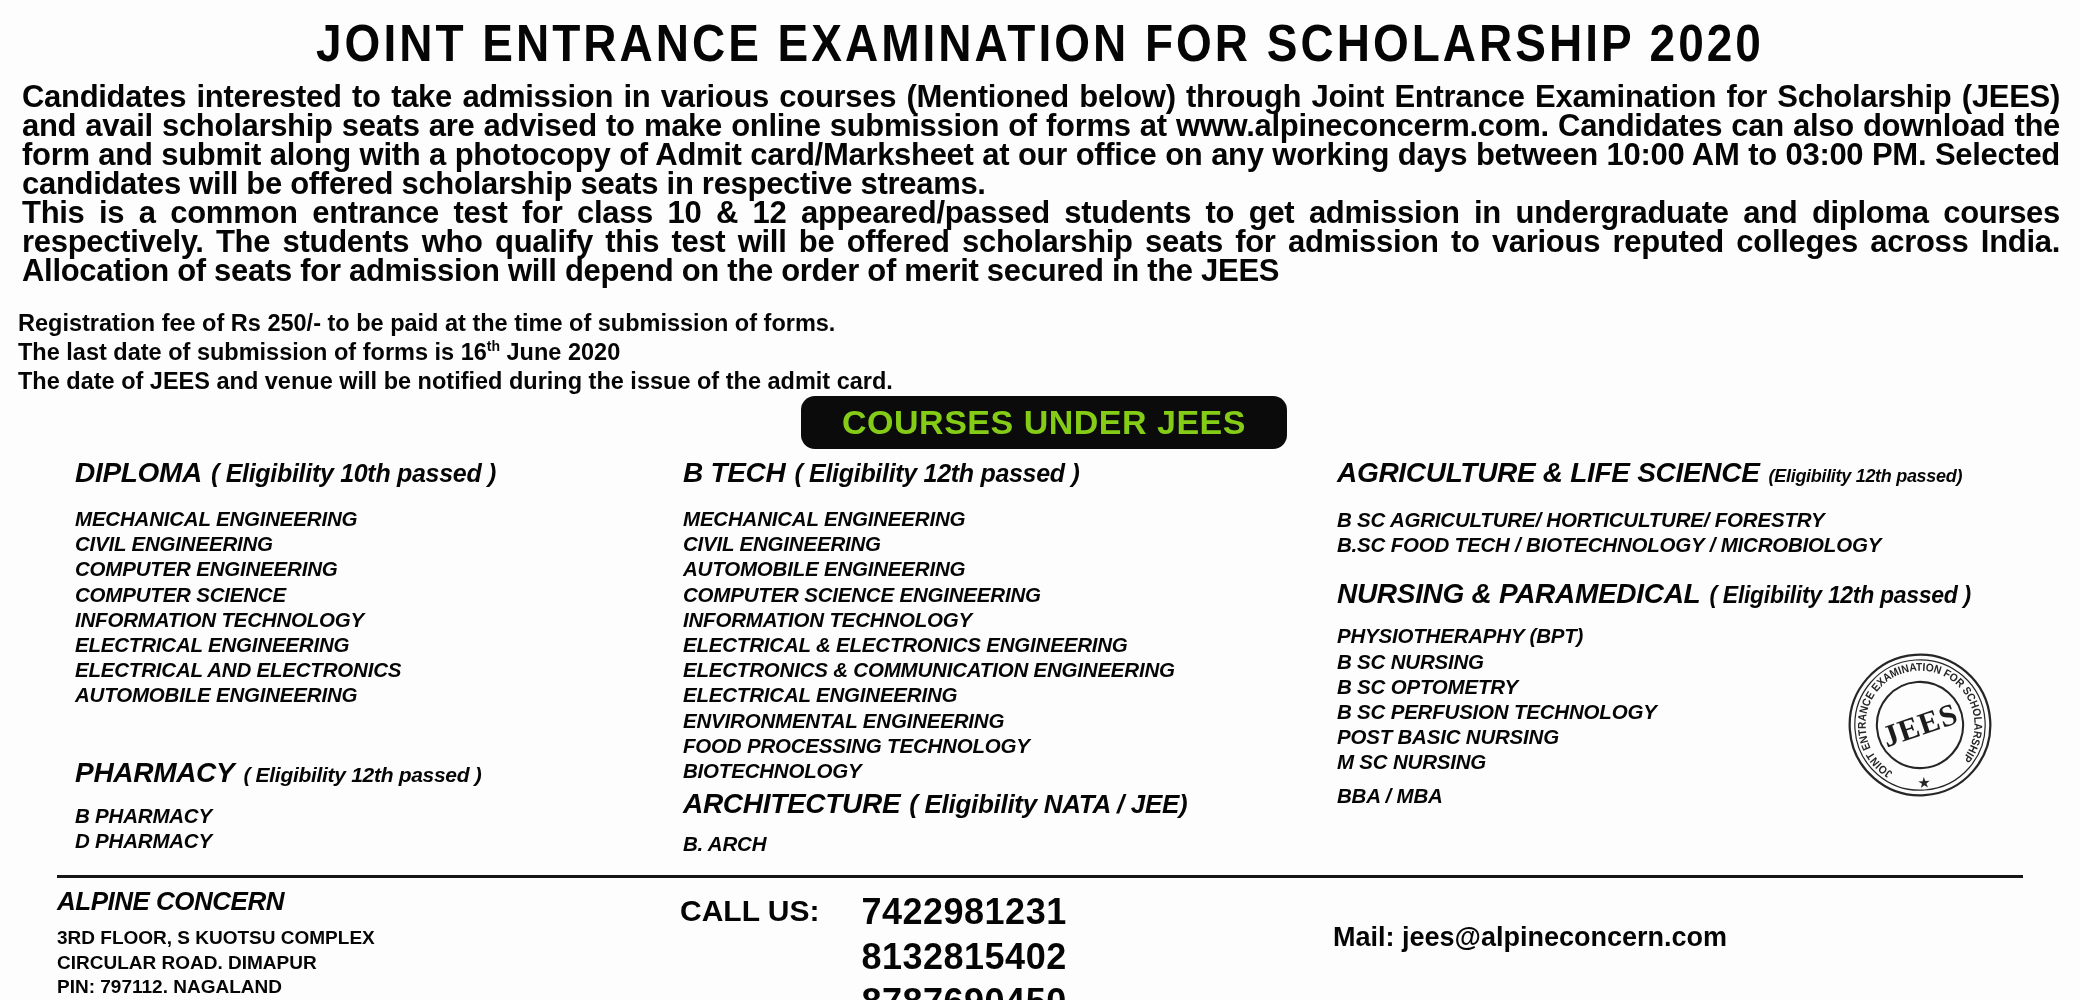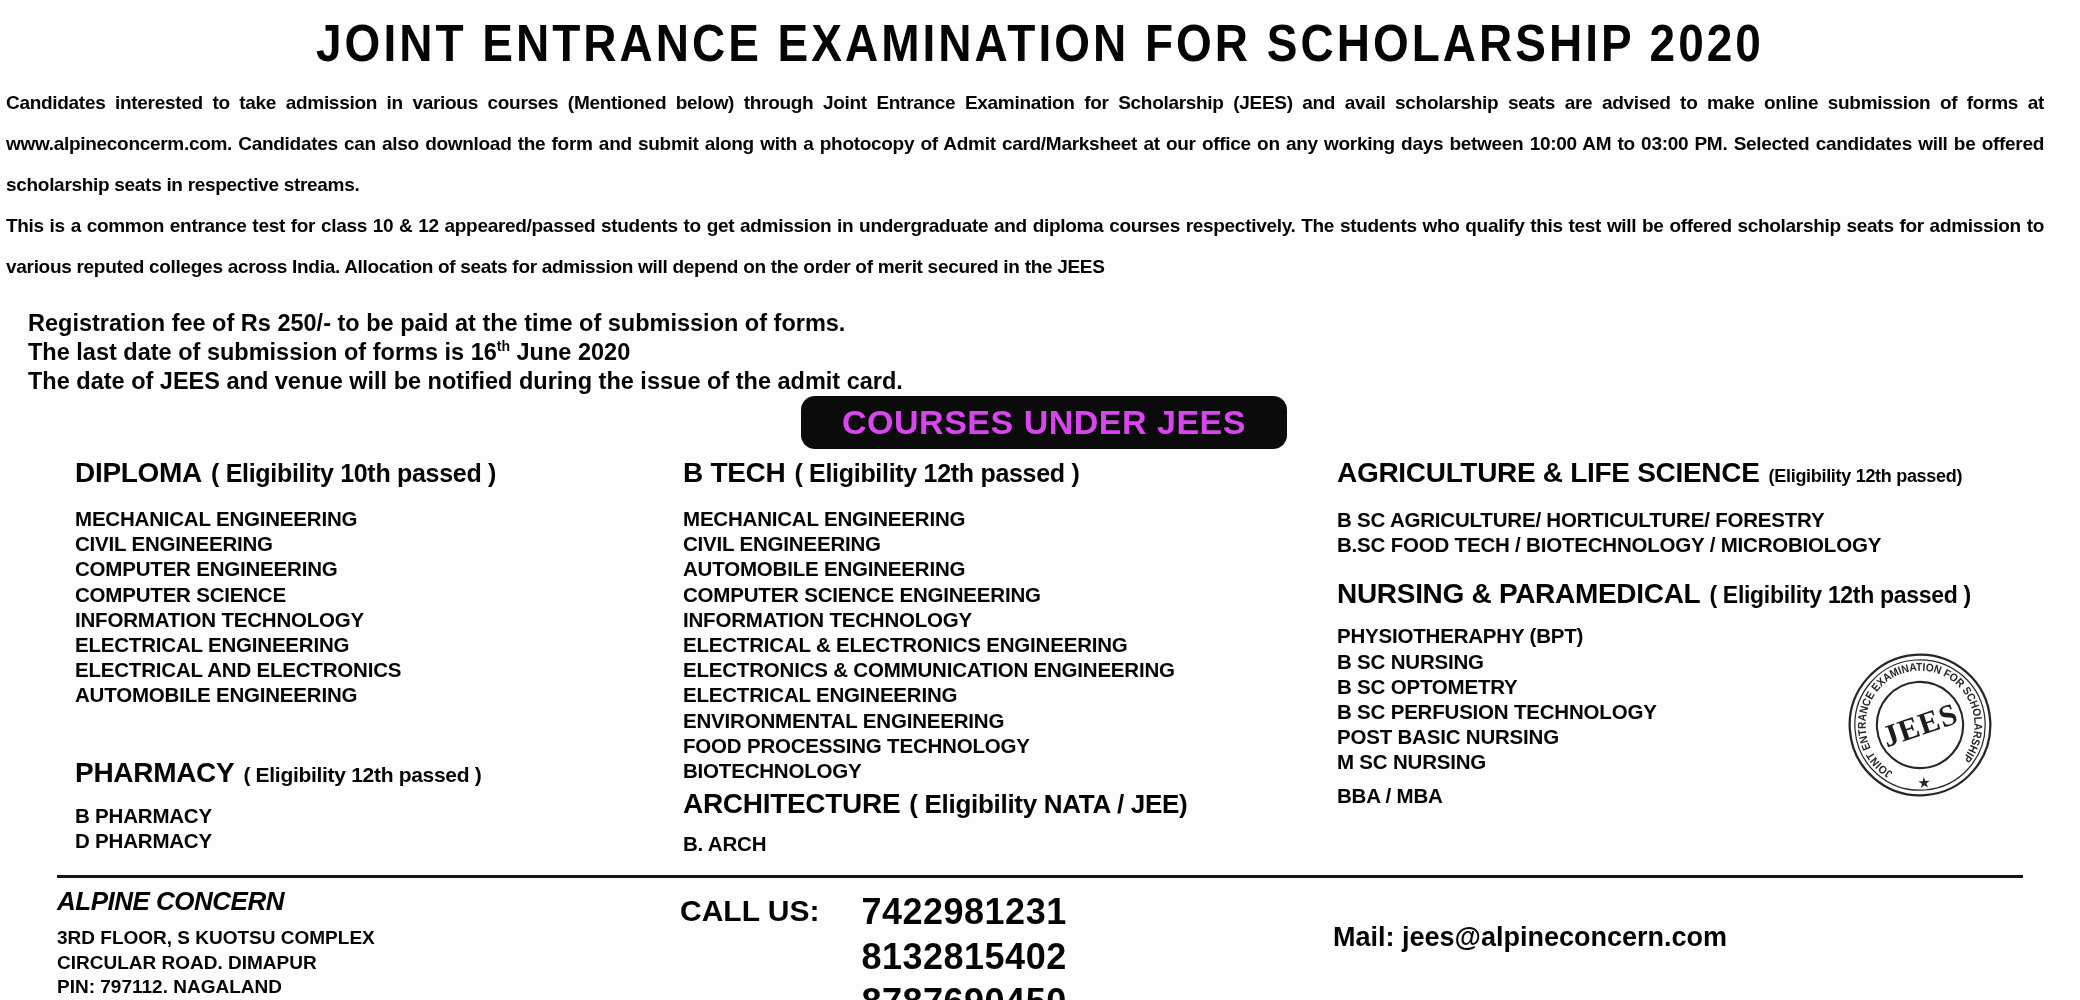--- a/index.html
+++ b/index.html
@@ -8,33 +8,33 @@
     position:relative; width:2080px; height:1000px; margin:0 auto;
     background:#fdfdfd; color:#050505; overflow:hidden;
     font-family:"Liberation Sans","DejaVu Sans",sans-serif; font-weight:700;
   }
   .title {
     position:absolute; top:13px; left:0; width:100%; text-align:center;
     font-size:46px; letter-spacing:3px; transform:scaleY(1.12); transform-origin:top center;
     white-space:nowrap;
   }
   .intro {
-    position:absolute; top:82px; left:6px; width:2038px; height:210px;
-    font-size:19px; line-height:41px; text-align:justify; letter-spacing:-0.3px;
+    position:absolute; top:82px; left:22px; width:2038px; height:210px;
+    font-size:31px; line-height:29px; text-align:justify; letter-spacing:-0.3px;
     overflow:hidden;
   }
-  .notes { position:absolute; top:309px; left:28px; font-size:23.5px; line-height:29px; }
+  .notes { position:absolute; top:309px; left:18px; font-size:23.5px; line-height:29px; }
   .notes sup { font-size:14px; vertical-align:super; line-height:0; }
   .badge {
     position:absolute; left:801px; top:396px; min-width:486px; height:53px;
-    background:#0b0b0b; color:#d946ef; border-radius:14px;
+    background:#0b0b0b; color:#84cc16; border-radius:14px;
     display:flex; align-items:center; justify-content:center;
     font-size:34px; letter-spacing:0.5px; padding:0 24px; white-space:nowrap;
   }
-  .col { position:absolute; top:456px; }
+  .col { position:absolute; top:456px;font-style:italic; }
   .col-1 { left:75px;   width:590px; }
   .col-2 { left:683px;  width:645px; }
   .col-3 { left:1337px; width:730px; }
   .sec-head { font-size:28px; line-height:34px; white-space:nowrap; letter-spacing:-0.3px; }
   .elig { margin-left:9px; }
   .e26 { font-size:26px; } .e25 { font-size:25px; } .e23 { font-size:23px; }
   .e21 { font-size:21px; } .e18 { font-size:18px; }
   .items { list-style:none; font-size:20.5px; line-height:25.2px; letter-spacing:-0.2px; }
   .col-1 .sec-a .items { margin-top:16px; }
   .col-1 .sec-b { margin-top:48px; }

